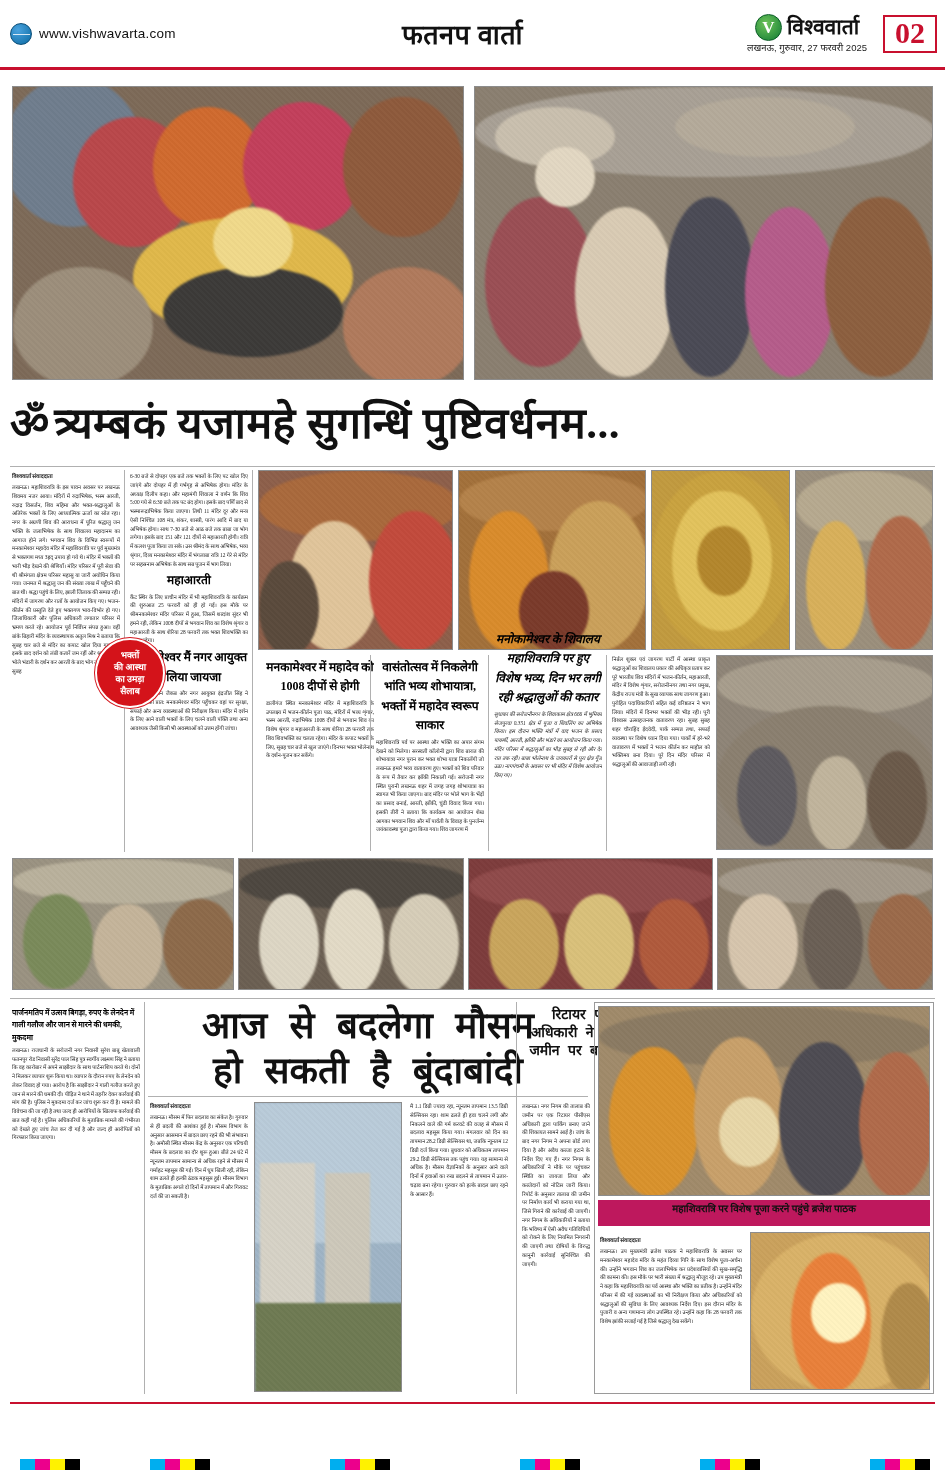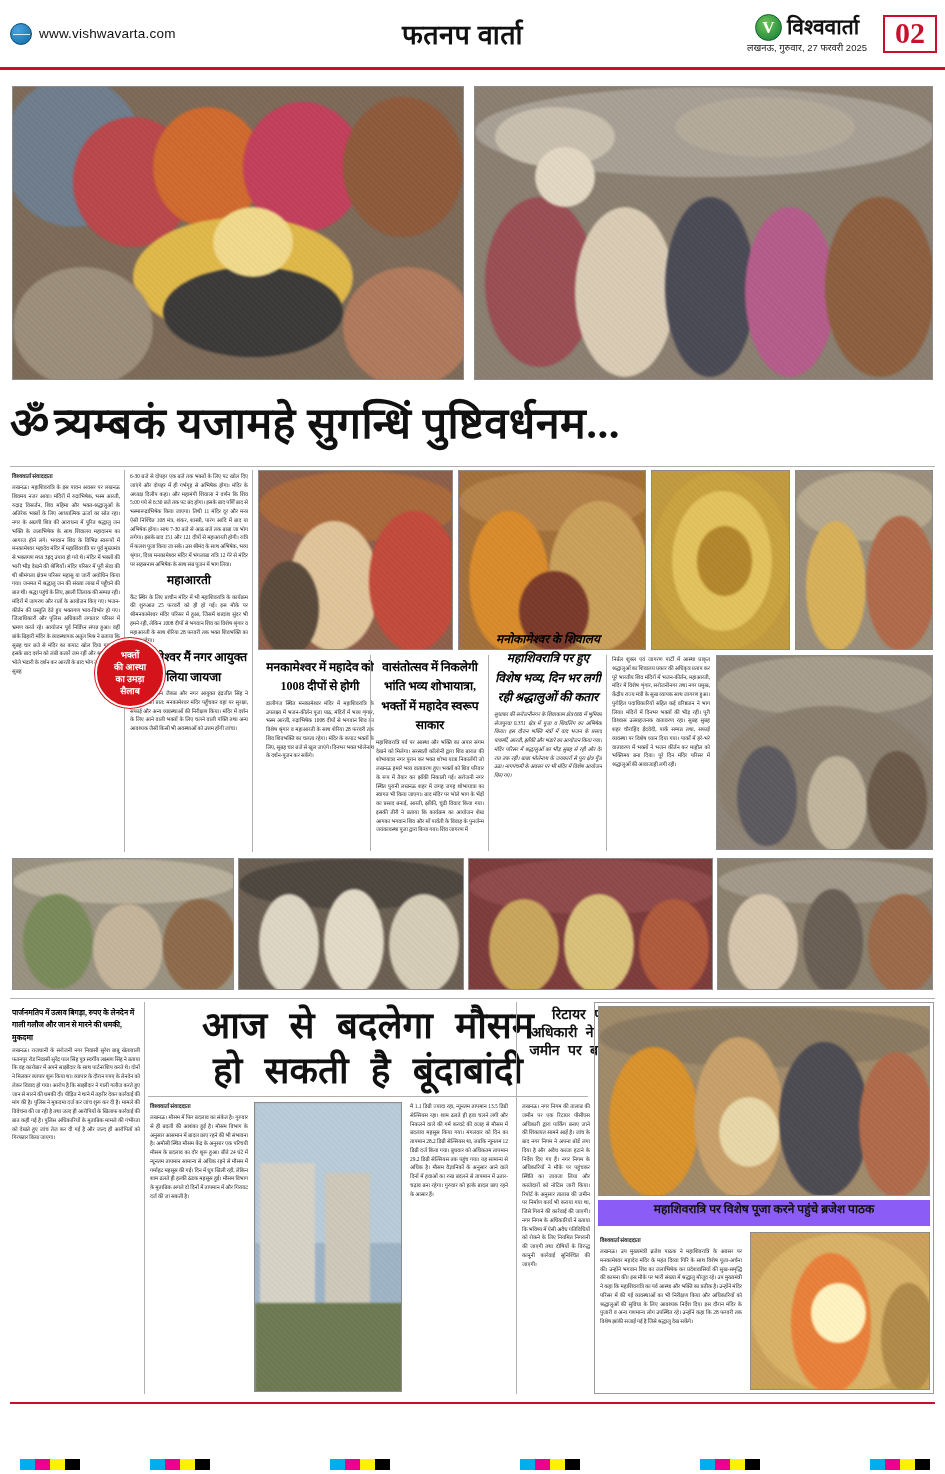--- a/index.html
+++ b/index.html
@@ -127,23 +127,23 @@
 
   
   .head2 {
     position: absolute; font-family: Liberation Mono, monospace;
     font-weight: bold; color: #111; text-align: center;
   }
 
   .boxrule { position: absolute; border: 1px solid #9a9a9a; }
 
   .caption-bar {
-    position: absolute; background: #8b5cf6; color: #111;
+    position: absolute; background: #be185d; color: #111;
     font-family: "Liberation Serif", serif; font-weight: bold;
-    font-size: 12px; text-align: center; line-height: 1.15;
+    font-size: 10px; text-align: center; line-height: 1.15;
     padding-top: 3px;
   }
 
   
   .cmyk { position: absolute; bottom: 4px; display: flex; }
   .cmyk i { display: block; width: 15px; height: 11px; }
   .c-c { background: #00aeef; } .c-m { background: #ec008c; }
   .c-y { background: #fff200; } .c-k { background: #000; }
 
   .redline { position: absolute; background: #c8102e; }

